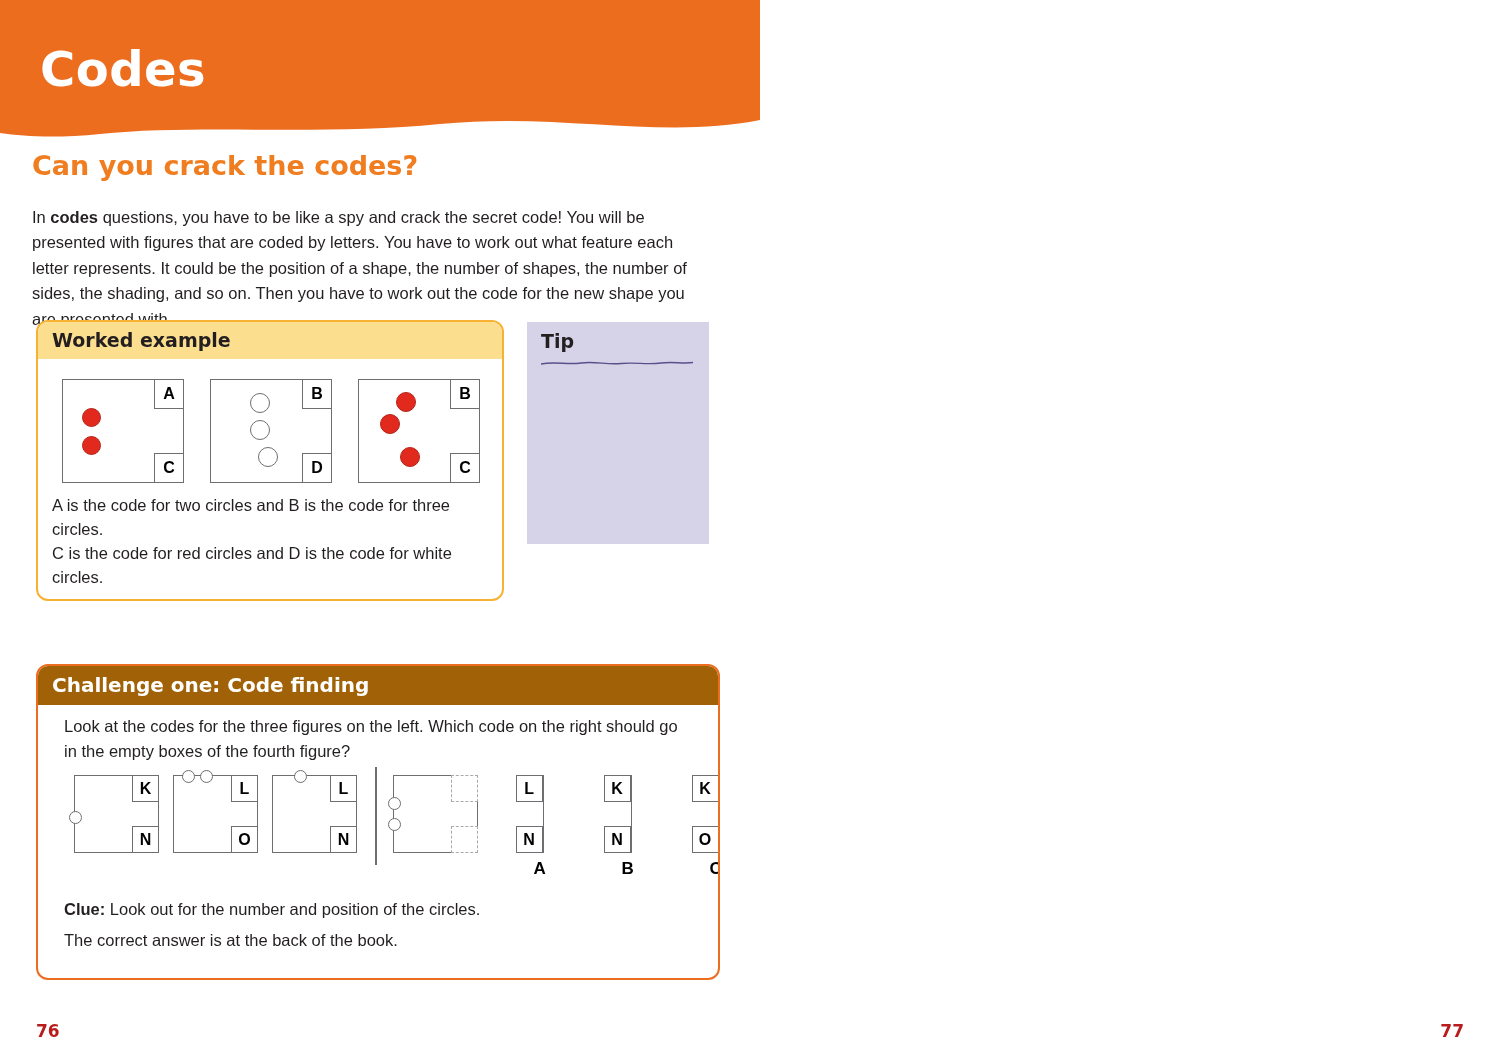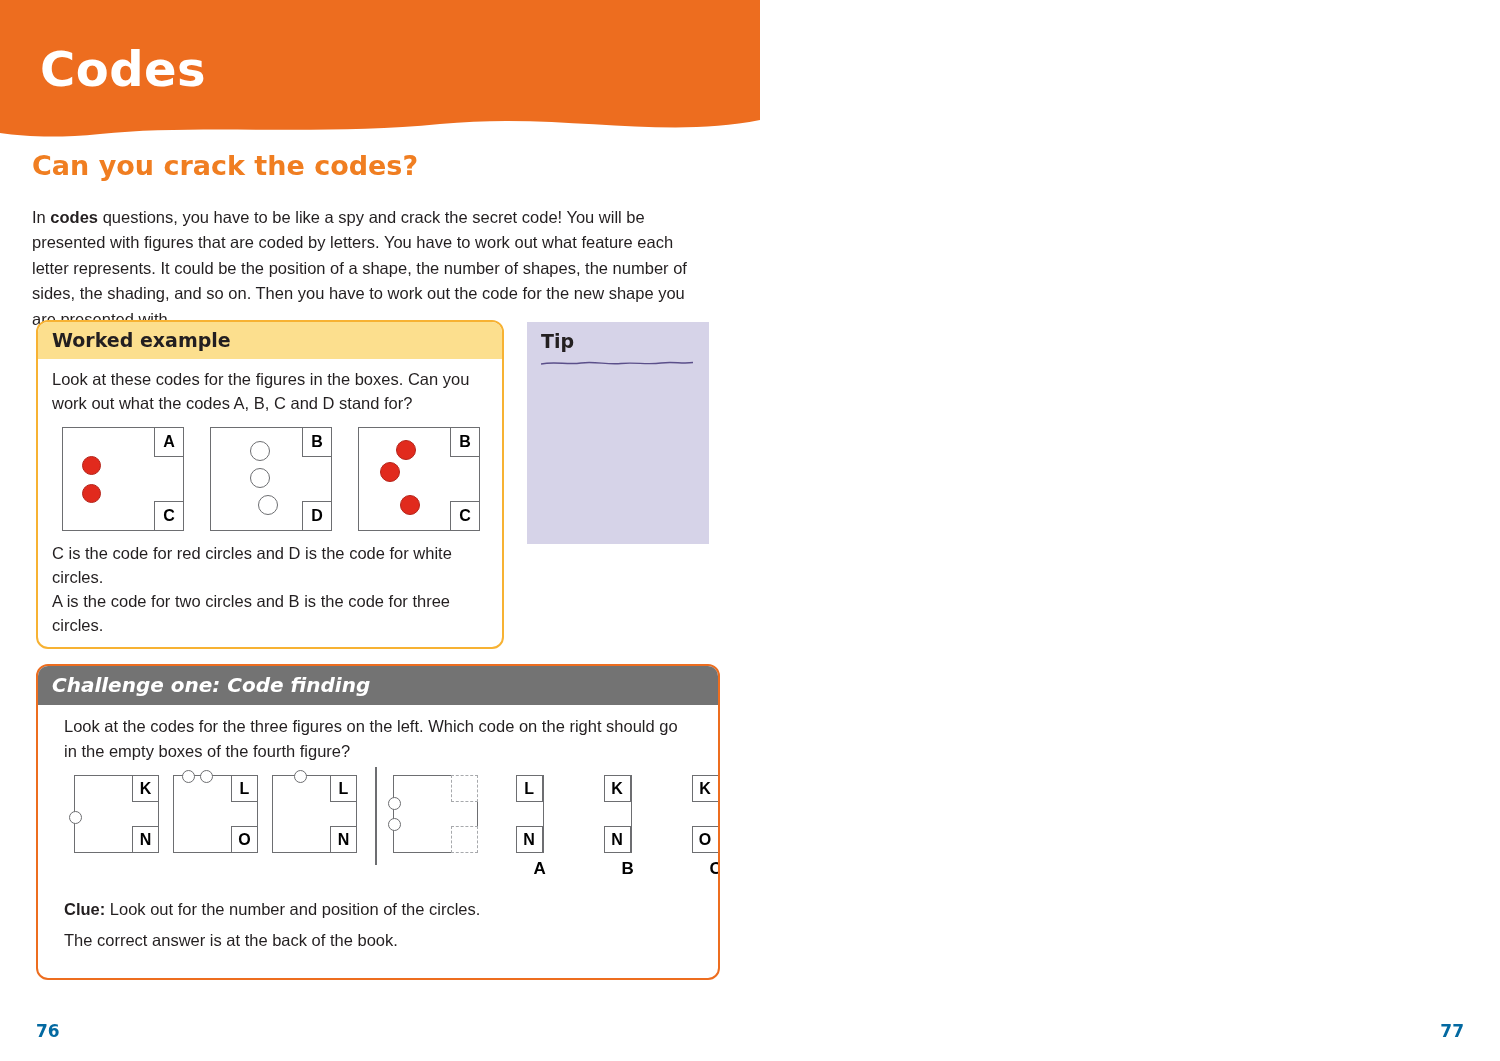--- a/index.html
+++ b/index.html
@@ -69,21 +69,21 @@
     font-size:13.5px;line-height:20px;color:#231f20;
   }
 
   
   .cbox{position:absolute;border-radius:12px;overflow:hidden;background:#fff;}
   .cbox.orange{border:2px solid #ED6D1F;}
   .cbox-head{
     padding:7px 14px 8px;color:#fff;font-size:20px;font-weight:bold;
     font-family:"DejaVu Sans", sans-serif;
   }
-  .cbox.orange .cbox-head{background:#737373;font-style:italic;}
+  .cbox.orange .cbox-head{background:#a16207;}
   .cbox-body{padding:9px 26px 10px;}
   .cbox-body p{margin:0 0 6px;font-size:16.5px;line-height:24.5px;color:#231f20;}
   .cbox-body p:last-child{margin-bottom:16px;}
   .clue b{font-weight:bold;}
 
   #challenge-one{left:36px;top:664px;width:680px;}
 
   
   .fig{position:relative;flex:none;}
   .fsq{position:absolute;left:0;top:0;border:1.4px solid #6d6e71;box-sizing:border-box;background:#fff;}
@@ -100,21 +100,21 @@
 
   .divider{width:1.6px;background:#6d6e71;flex:none;}
 
   .ansrow{display:flex;align-items:flex-start;}
   .anscol{display:flex;flex-direction:column;align-items:center;flex:none;}
   .anscol .stack{position:relative;}
   .anslab{font-size:17px;font-weight:bold;color:#000;margin-top:6px;font-family:"Liberation Sans",sans-serif;}
 
   
   .pgnum{
-    position:absolute;bottom:20px;font-size:17px;font-weight:bold;color:#0369a1;
+    position:absolute;bottom:20px;font-size:17px;font-weight:bold;color:#b91c1c;
     font-family:"DejaVu Sans", sans-serif;
   }
   .pgnum.left{left:36px;}
   .pgnum.right{right:36px;}
 </style>
 </head>
 <body>
 
 <div class="spread">
 
@@ -127,21 +127,20 @@
       <div class="hero-title">Codes</div>
     </div>
 
     <div class="subhead">Can you crack the codes?</div>
 
     <p class="intro"><span>In </span><b>codes</b><span> questions, you have to be like a spy and crack the secret code! You will be presented with figures that are coded by letters. You have to work out what feature each letter represents. It could be the position of a shape, the number of shapes, the number of sides, the shading, and so on. Then you have to work out the code for the new shape you are presented with.</span></p>
 
     <div class="worked">
       <div class="worked-head">Worked example</div>
       <div class="worked-body">
-        <p>Look at these codes for the figures in the boxes. Can you work out what the codes A, B, C and D stand for?</p>
 
         <div class="we-figs">
 
           <div class="fig" style="width:122px;height:104px;">
             <div class="fsq" style="width:122px;height:104px;"></div>
             <div class="code" style="right:0;top:0;width:30px;height:30px;">A</div>
             <div class="code" style="right:0;bottom:0;width:30px;height:30px;">C</div>
             <div class="dot red" style="left:20px;top:29px;width:19px;height:19px;"></div>
             <div class="dot red" style="left:20px;top:57px;width:19px;height:19px;"></div>
           </div>
@@ -159,22 +158,22 @@
             <div class="fsq" style="width:122px;height:104px;"></div>
             <div class="code" style="right:0;top:0;width:30px;height:30px;">B</div>
             <div class="code" style="right:0;bottom:0;width:30px;height:30px;">C</div>
             <div class="dot red" style="left:38px;top:13px;width:20px;height:20px;"></div>
             <div class="dot red" style="left:22px;top:35px;width:20px;height:20px;"></div>
             <div class="dot red" style="left:42px;top:68px;width:20px;height:20px;"></div>
           </div>
 
         </div>
 
+        <p>A is the code for two circles and B is the code for three circles.</p>
         <p>C is the code for red circles and D is the code for white circles.</p>
-        <p>A is the code for two circles and B is the code for three circles.</p>
       </div>
     </div>
 
     <div class="tip">
       <div class="tip-title">Tip</div>
       <svg class="tip-rule" viewBox="0 0 152 6" preserveAspectRatio="none" aria-hidden="true">
         <path d="M0,4 C14,1 26,5 40,3 C54,1 66,5 80,3.5 C94,2 106,5 120,3 C132,1.5 142,4 152,2.5" fill="none" stroke="#5b4f8a" stroke-width="1.4"></path>
       </svg>
     </div>
 

